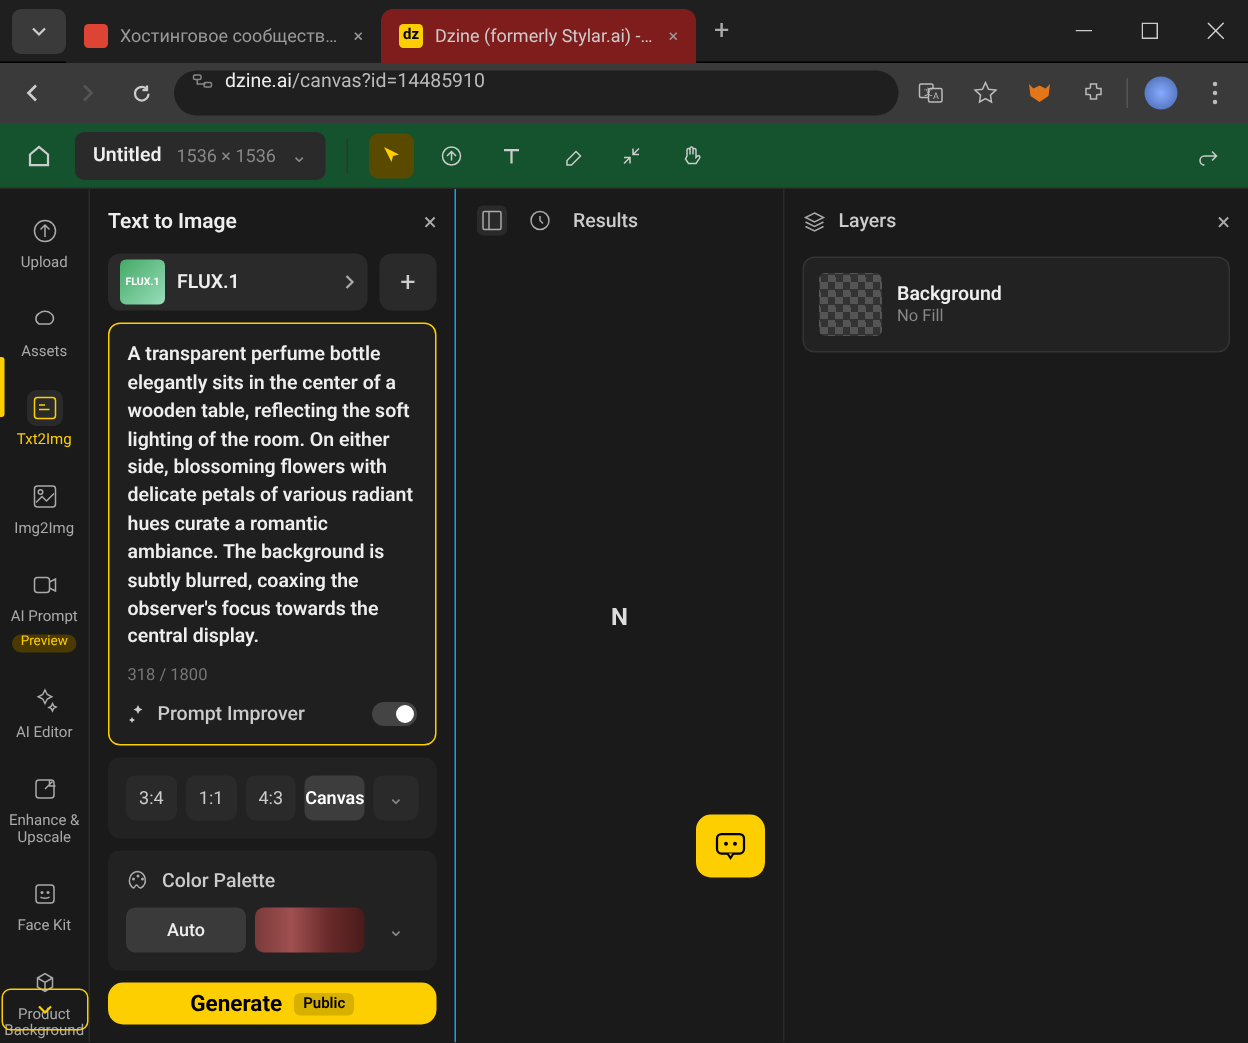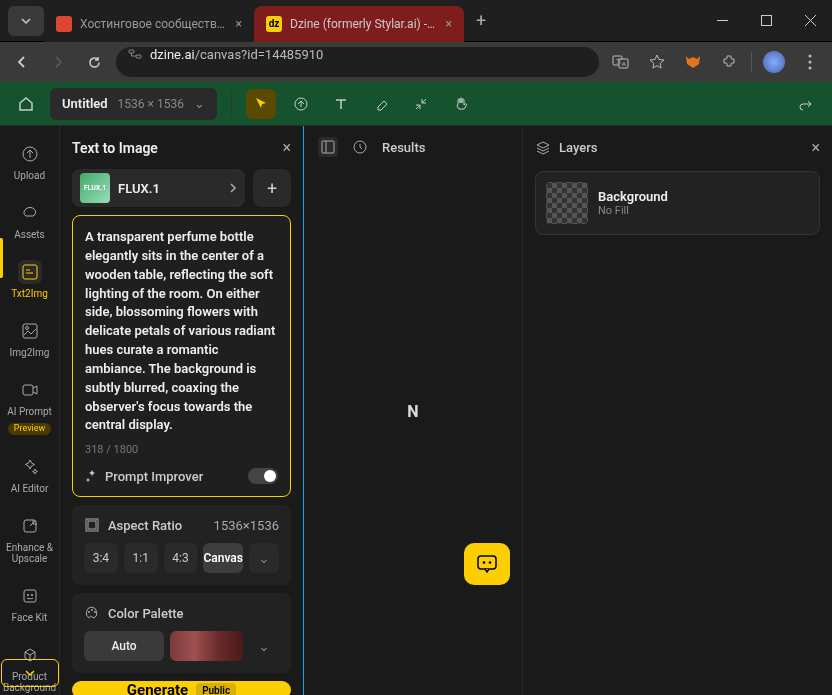--- a/index.html
+++ b/index.html
@@ -353,28 +353,20 @@
         <div class="char-count">318 / 1800</div>
         <div class="prompt-improver">
           <svg width="14" height="14" viewBox="0 0 14 14">
               <path d="M7 1l1 2 2 1-2 1-1 2-1-2-2-1 2-1zM3 9l.6 1.2L5 11l-1.4.8L3 13l-.6-1.2L1 11l1.4-.8z" fill="#ccc"></path>
             </svg>
           <span class="pi-label">Prompt Improver</span>
           <div class="toggle"></div>
         </div>
       </div>
       <div class="section">
-        <div class="sec-head">
-          <svg class="sec-icon" width="16" height="16" viewBox="0 0 16 16">
-              <rect x="2" y="2" width="12" height="12" stroke="#aaa" fill="none"></rect>
-              <rect x="4" y="4" width="8" height="8" stroke="#aaa" fill="none"></rect>
-            </svg>
-          <span class="sec-title">Aspect Ratio</span>
-          <span class="sec-val">1536×1536</span>
-        </div>
         <div class="ratio-row">
           <div class="ratio-btn">3:4</div>
           <div class="ratio-btn">1:1</div>
           <div class="ratio-btn">4:3</div>
           <div class="ratio-btn active">Canvas</div>
           <div class="ratio-dd">⌄</div>
         </div>
       </div>
       <div class="section">
         <div class="sec-head">

